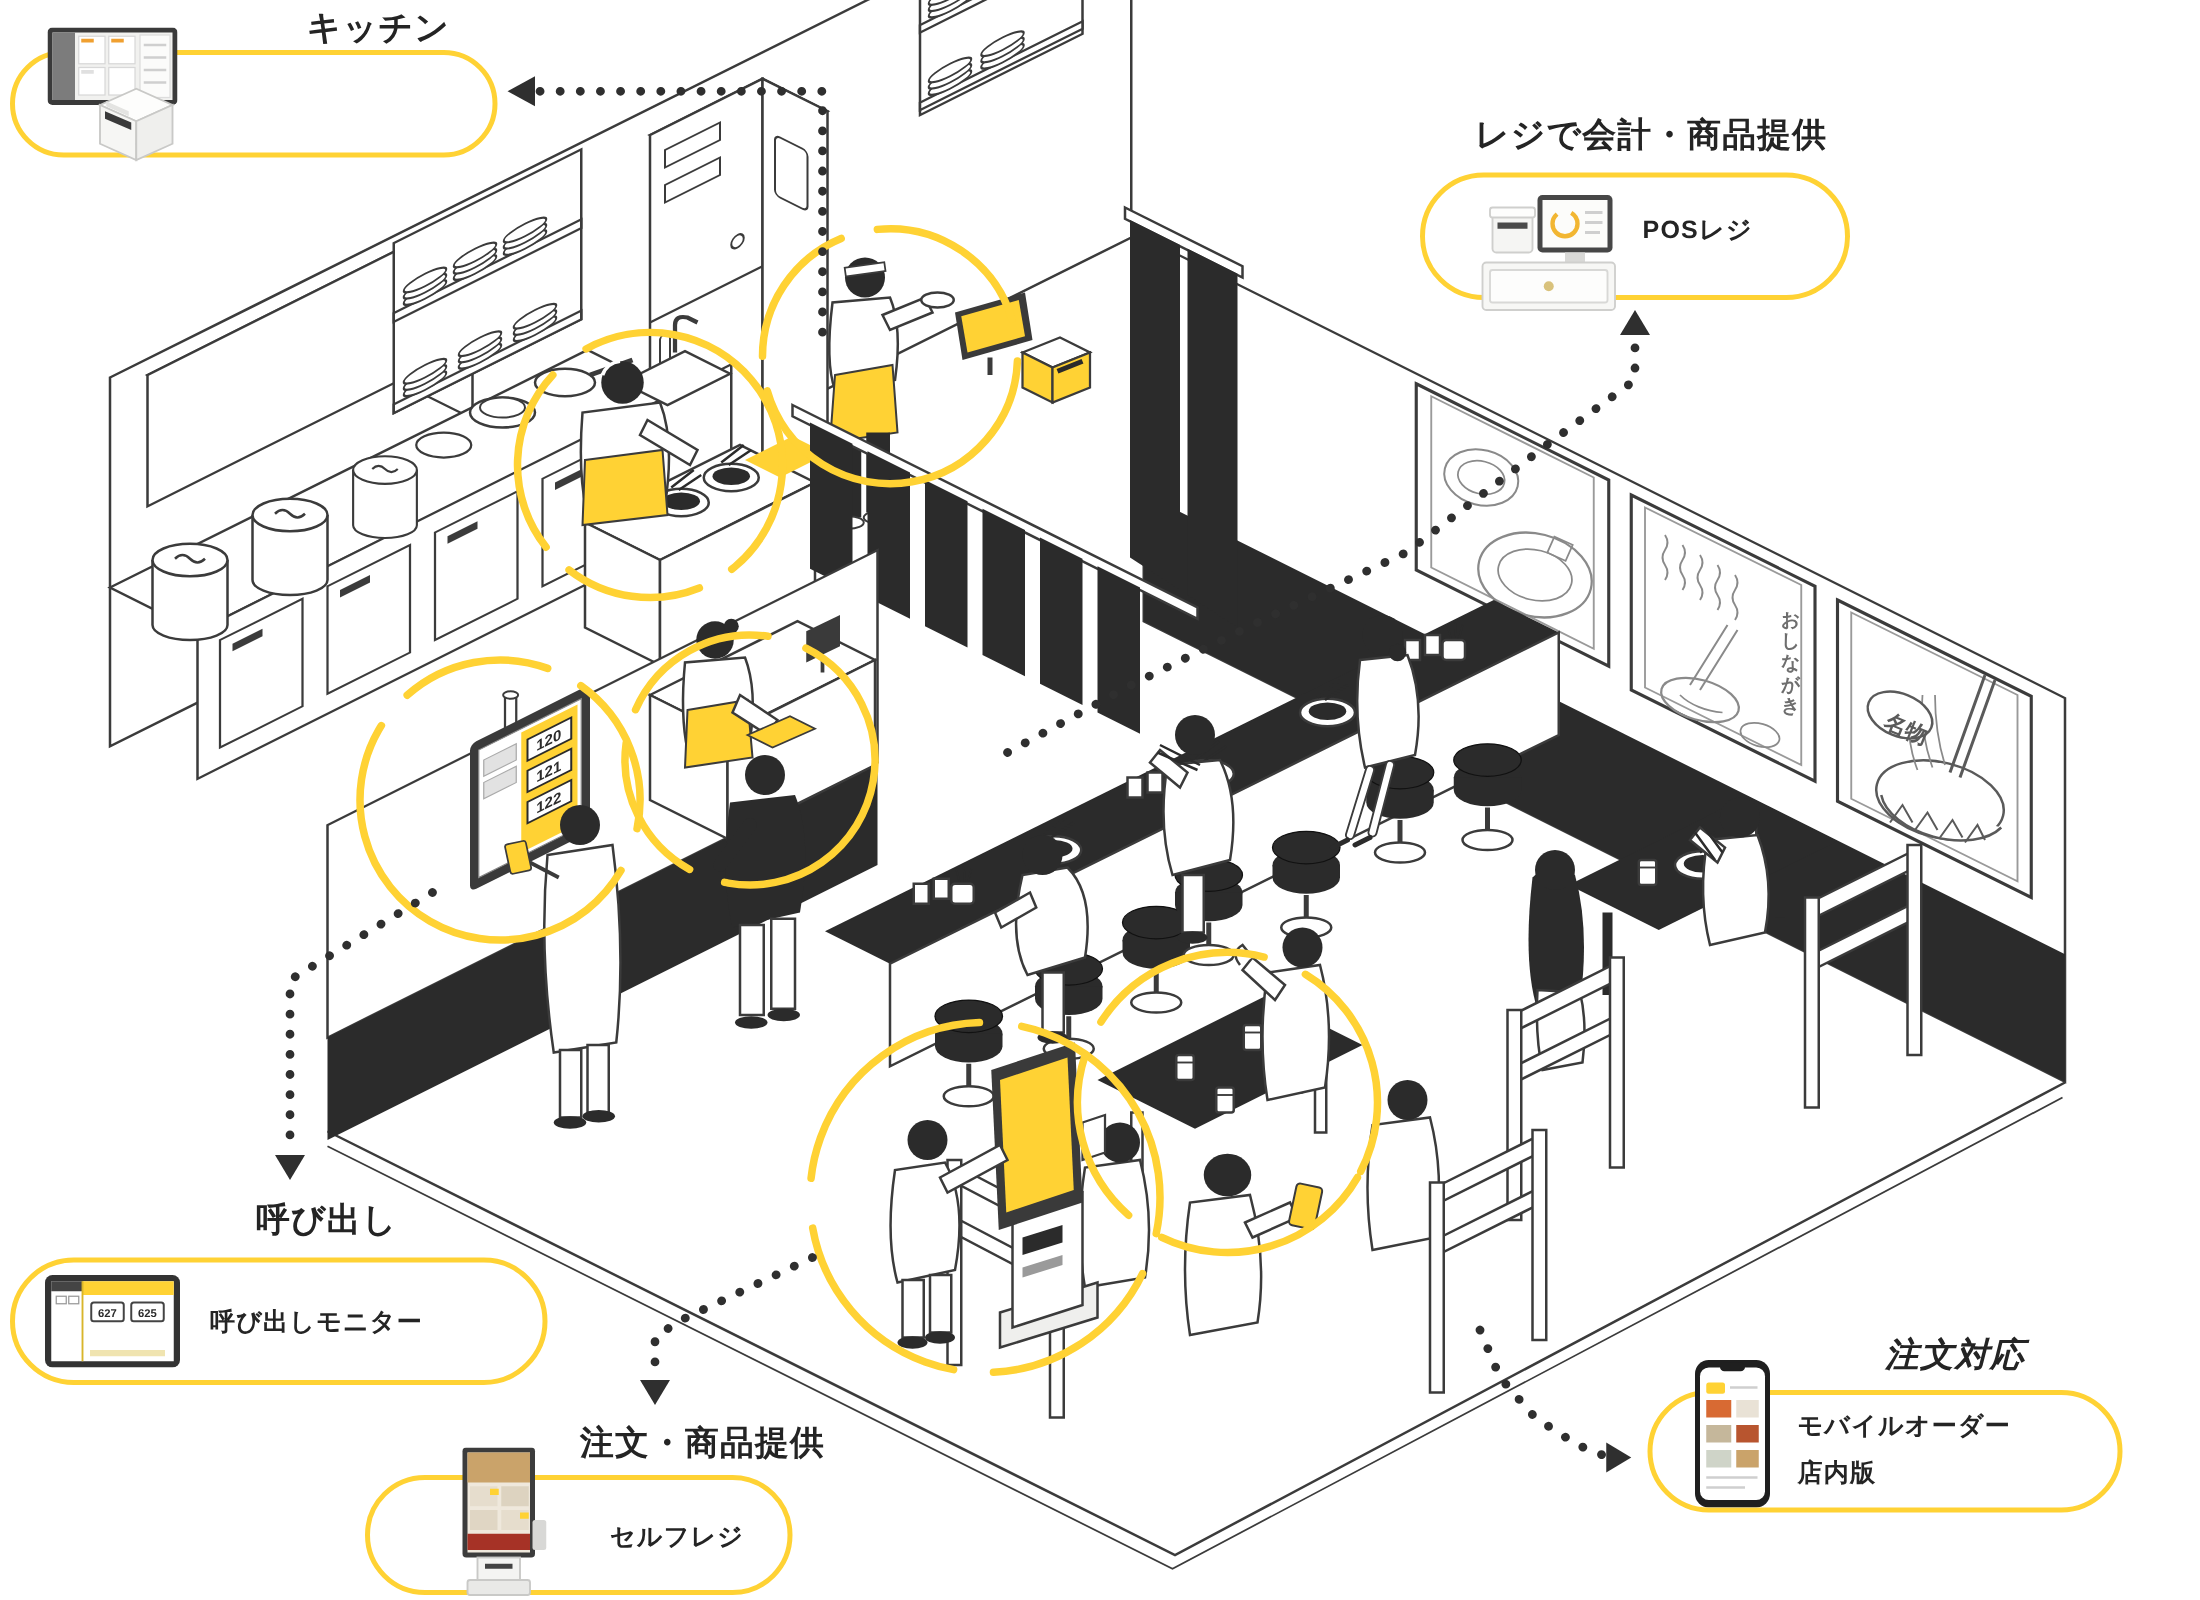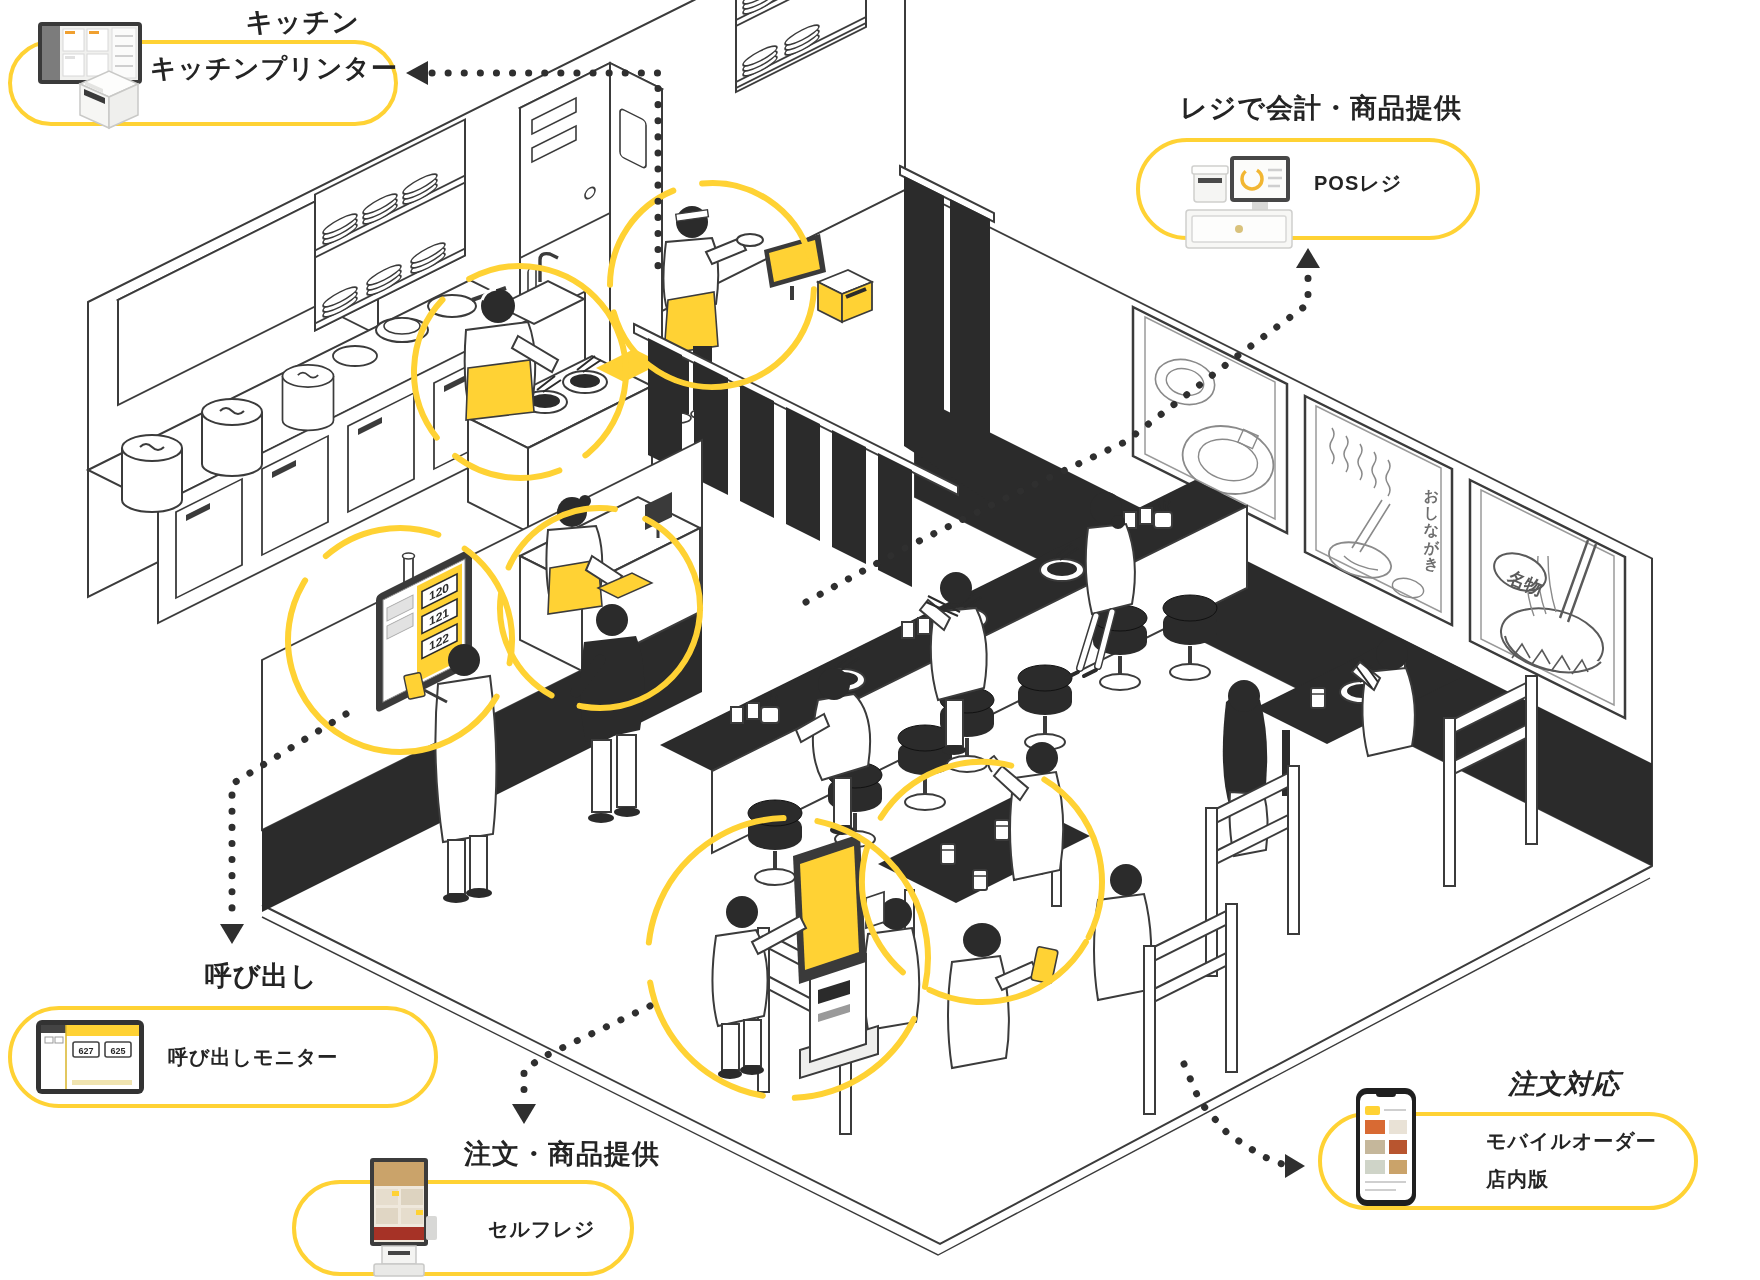--- a/index.html
+++ b/index.html
@@ -575,21 +575,20 @@
     <line x1="77" y1="44" x2="95" y2="44" stroke="#cfcfcf" stroke-width="2"></line>
   </svg>
   <svg class="thumb" style="left:74px;top:68px;" width="70" height="62" viewBox="0 0 70 62">
     <polygon points="6,16 35,3 64,16 35,29" fill="#fdfdfc" stroke="#c9c9c7" stroke-width="1.5"></polygon>
     <polygon points="6,16 35,29 35,60 6,47" fill="#f6f6f4" stroke="#c9c9c7" stroke-width="1.5"></polygon>
     <polygon points="35,29 64,16 64,47 35,60" fill="#efefed" stroke="#c9c9c7" stroke-width="1.5"></polygon>
     <polygon points="10,21 31,30 31,36 10,27" fill="#3a3a3a"></polygon>
     <polygon points="11,17 29,25 29,21 11,13" fill="#e4e4e2"></polygon>
   </svg>
   <div class="co-label kitchen-lines" style="left:150px;top:50px;">
-    <div>キッチンプリンター</div>
   </div>
 </div>
 
 <div class="callout">
   <div class="co-title" style="left:1180px;top:90px;">レジで会計・商品提供</div>
   <div class="co-oval" style="left:1136px;top:138px;width:344px;height:102px;"></div>
   <svg class="thumb" style="left:1180px;top:146px;" width="118" height="106" viewBox="0 0 118 106">
     <rect x="14" y="24" width="32" height="32" rx="3" fill="#f5f5f3" stroke="#cfcfcd" stroke-width="1.5"></rect>
     <rect x="12" y="20" width="36" height="8" rx="2" fill="#fdfdfc" stroke="#cfcfcd" stroke-width="1.5"></rect>
     <rect x="18" y="32" width="24" height="5" fill="#4a4a4a"></rect>
@@ -660,19 +659,19 @@
     <line x1="28" y1="22" x2="50" y2="22" stroke="#cfcfcf" stroke-width="2"></line>
     <rect x="9" y="32" width="20" height="14" fill="#d86a33"></rect>
     <rect x="33" y="32" width="18" height="14" fill="#e9e2d6"></rect>
     <rect x="9" y="52" width="20" height="14" fill="#c5b79b"></rect>
     <rect x="33" y="52" width="18" height="14" fill="#b8552f"></rect>
     <rect x="9" y="72" width="20" height="14" fill="#cfd4c8"></rect>
     <rect x="33" y="72" width="18" height="14" fill="#caa36a"></rect>
     <line x1="9" y1="94" x2="50" y2="94" stroke="#cfcfcf" stroke-width="2"></line>
     <line x1="9" y1="102" x2="40" y2="102" stroke="#cfcfcf" stroke-width="2"></line>
   </svg>
-  <div class="co-label two-line" style="left:1438px;top:1122px;margin-left:48px;">
+  <div class="co-label two-line" style="left:1438px;top:1122px;">
     <div>モバイルオーダー</div>
     <div>店内版</div>
   </div>
 </div>
 
 </div>
 
 </body></html>

